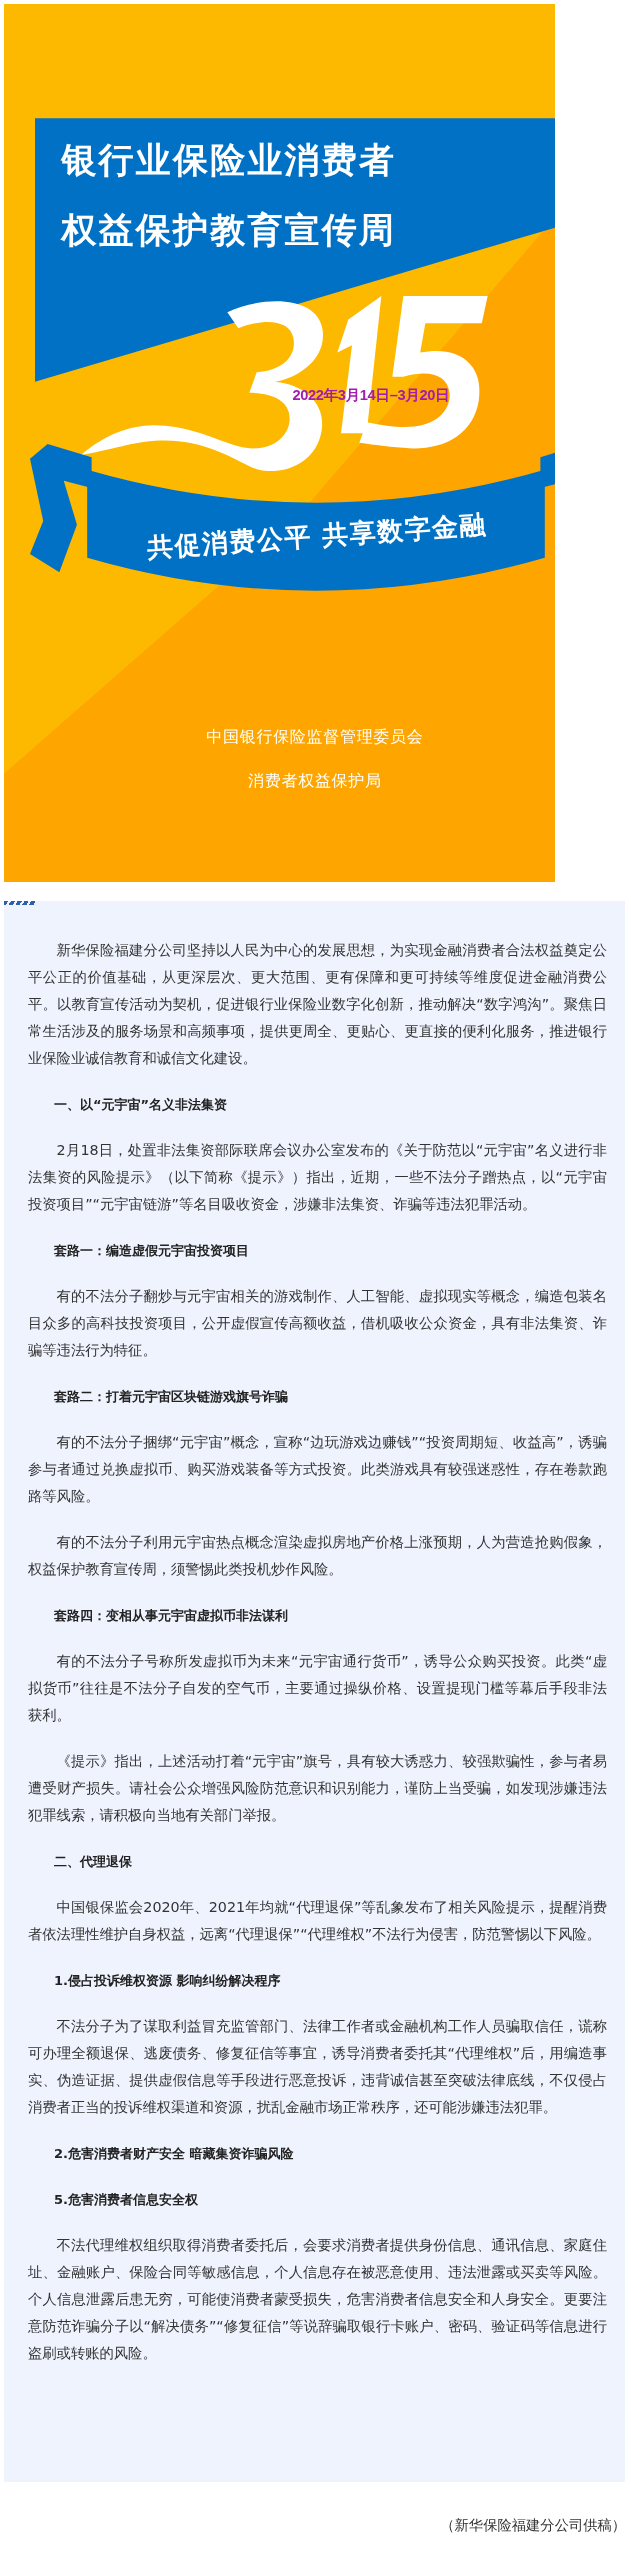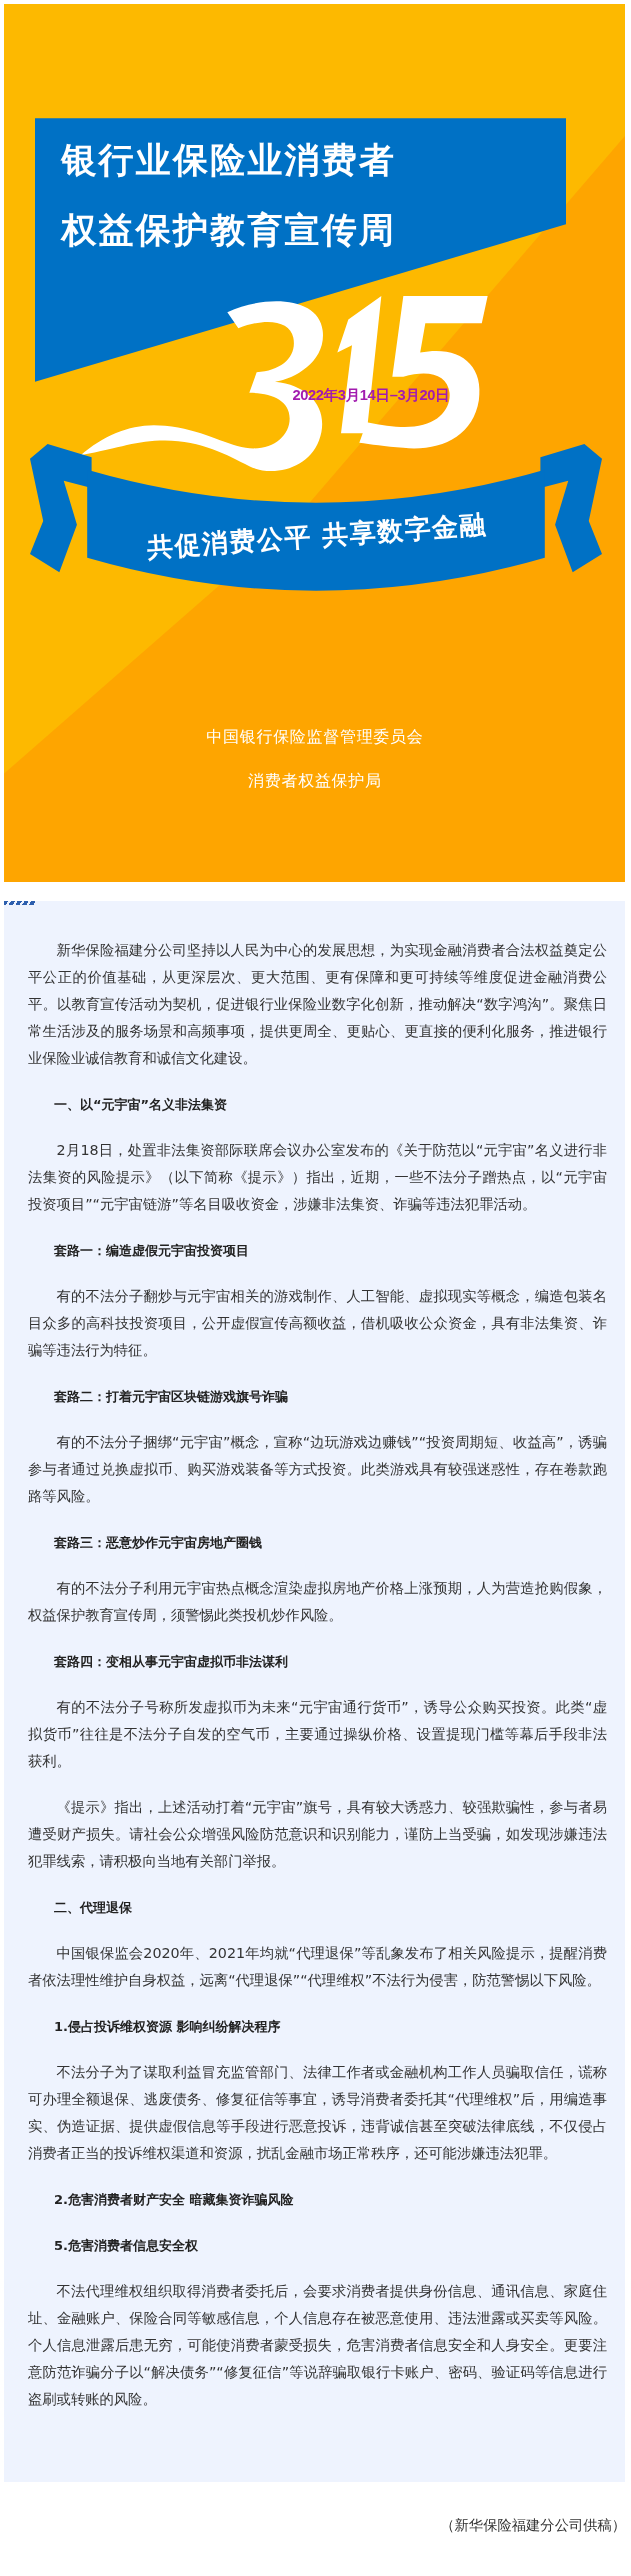--- a/index.html
+++ b/index.html
@@ -1,20 +1,20 @@
 <!DOCTYPE html>
 <html style="font-size:11.7px"><head>
   <meta charset="utf-8">
   <style>
     html, body { margin: 0; padding: 0; background: #ffffff; }
     body { width: 632px; height: 2576px; position: relative; overflow: hidden;
            font-family: "DejaVu Sans", "Liberation Sans", sans-serif; }
 
     
-    .poster { position: absolute; left: 4.4px; top: 4.4px; width: 621px; height: 878px;
+    .poster { position: absolute; left: 4.4px; top: 4.4px; width: 551px; height: 878px;
               background: #fdb900; overflow: hidden; }
     .poster .diag { position: absolute; left: 0; top: 0; width: 621px; height: 878px; }
     .title-block { position: absolute; left: 31px; top: 114px; width: 531px; height: 264px; }
     .title-block svg { position: absolute; left: 0; top: 0; }
     .title-line { position: absolute; left: 26px; color: #ffffff; font-weight: bold;
                   font-size: 35px; letter-spacing: 2.2px; line-height: 41px; white-space: nowrap;
                   font-family: "DejaVu Sans", sans-serif; }
     .title-line.l1 { top: 22px; }
     .title-line.l2 { top: 92px; }
 
@@ -92,21 +92,20 @@
 
   <h3>一、以“元宇宙”名义非法集资</h3>
   <p>2月18日，处置非法集资部际联席会议办公室发布的《关于防范以“元宇宙”名义进行非法集资的风险提示》（以下简称《提示》）指出，近期，一些不法分子蹭热点，以“元宇宙投资项目”“元宇宙链游”等名目吸收资金，涉嫌非法集资、诈骗等违法犯罪活动。</p>
 
   <h3>套路一：编造虚假元宇宙投资项目</h3>
   <p>有的不法分子翻炒与元宇宙相关的游戏制作、人工智能、虚拟现实等概念，编造包装名目众多的高科技投资项目，公开虚假宣传高额收益，借机吸收公众资金，具有非法集资、诈骗等违法行为特征。</p>
 
   <h3>套路二：打着元宇宙区块链游戏旗号诈骗</h3>
   <p>有的不法分子捆绑“元宇宙”概念，宣称“边玩游戏边赚钱”“投资周期短、收益高”，诱骗参与者通过兑换虚拟币、购买游戏装备等方式投资。此类游戏具有较强迷惑性，存在卷款跑路等风险。</p>
 
-  <h3>套路三：恶意炒作元宇宙房地产圈钱</h3>
   <p>有的不法分子利用元宇宙热点概念渲染虚拟房地产价格上涨预期，人为营造抢购假象，权益保护教育宣传周，须警惕此类投机炒作风险。</p>
 
   <h3>套路四：变相从事元宇宙虚拟币非法谋利</h3>
   <p>有的不法分子号称所发虚拟币为未来“元宇宙通行货币”，诱导公众购买投资。此类“虚拟货币”往往是不法分子自发的空气币，主要通过操纵价格、设置提现门槛等幕后手段非法获利。</p>
 
   <p>《提示》指出，上述活动打着“元宇宙”旗号，具有较大诱惑力、较强欺骗性，参与者易遭受财产损失。请社会公众增强风险防范意识和识别能力，谨防上当受骗，如发现涉嫌违法犯罪线索，请积极向当地有关部门举报。</p>
 
   <h3>二、代理退保</h3>
   <p>中国银保监会2020年、2021年均就“代理退保”等乱象发布了相关风险提示，提醒消费者依法理性维护自身权益，远离“代理退保”“代理维权”不法行为侵害，防范警惕以下风险。</p>
 

